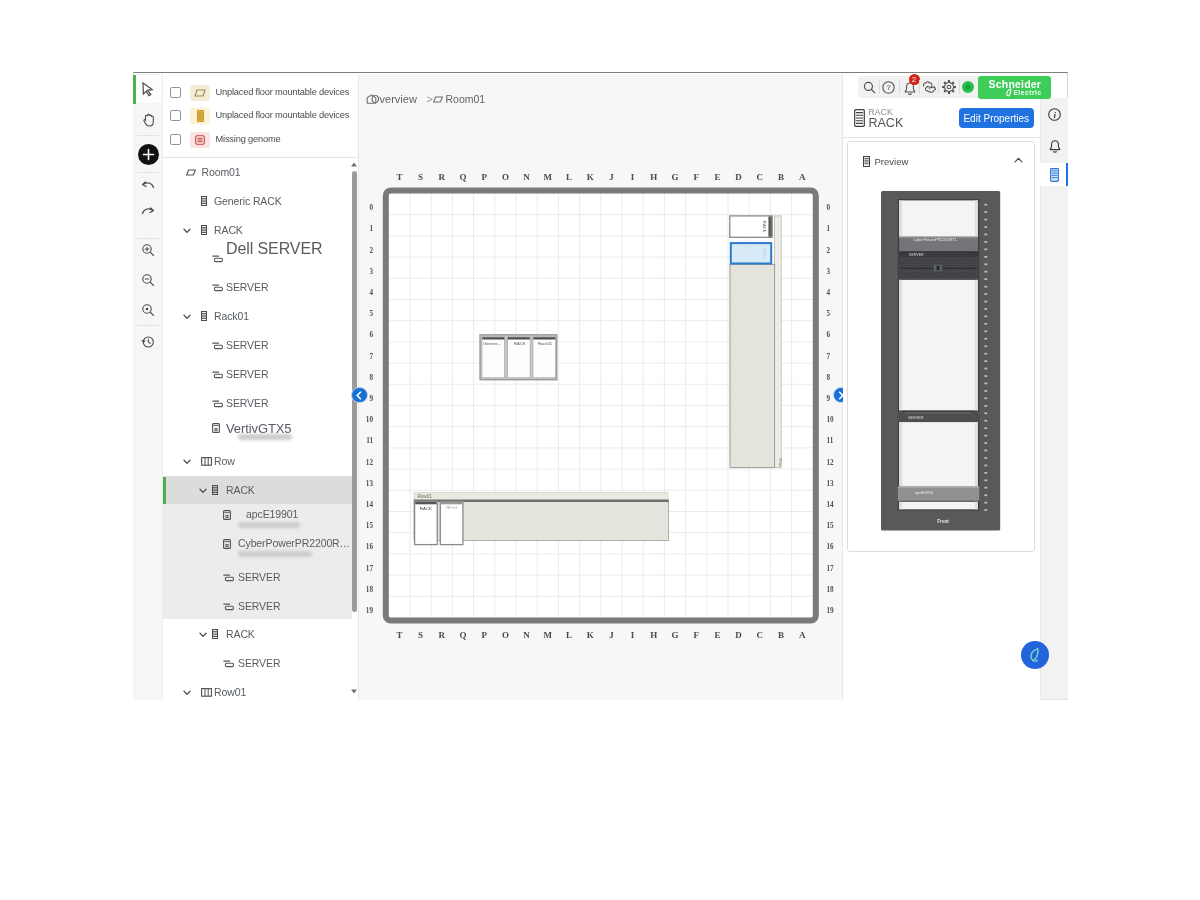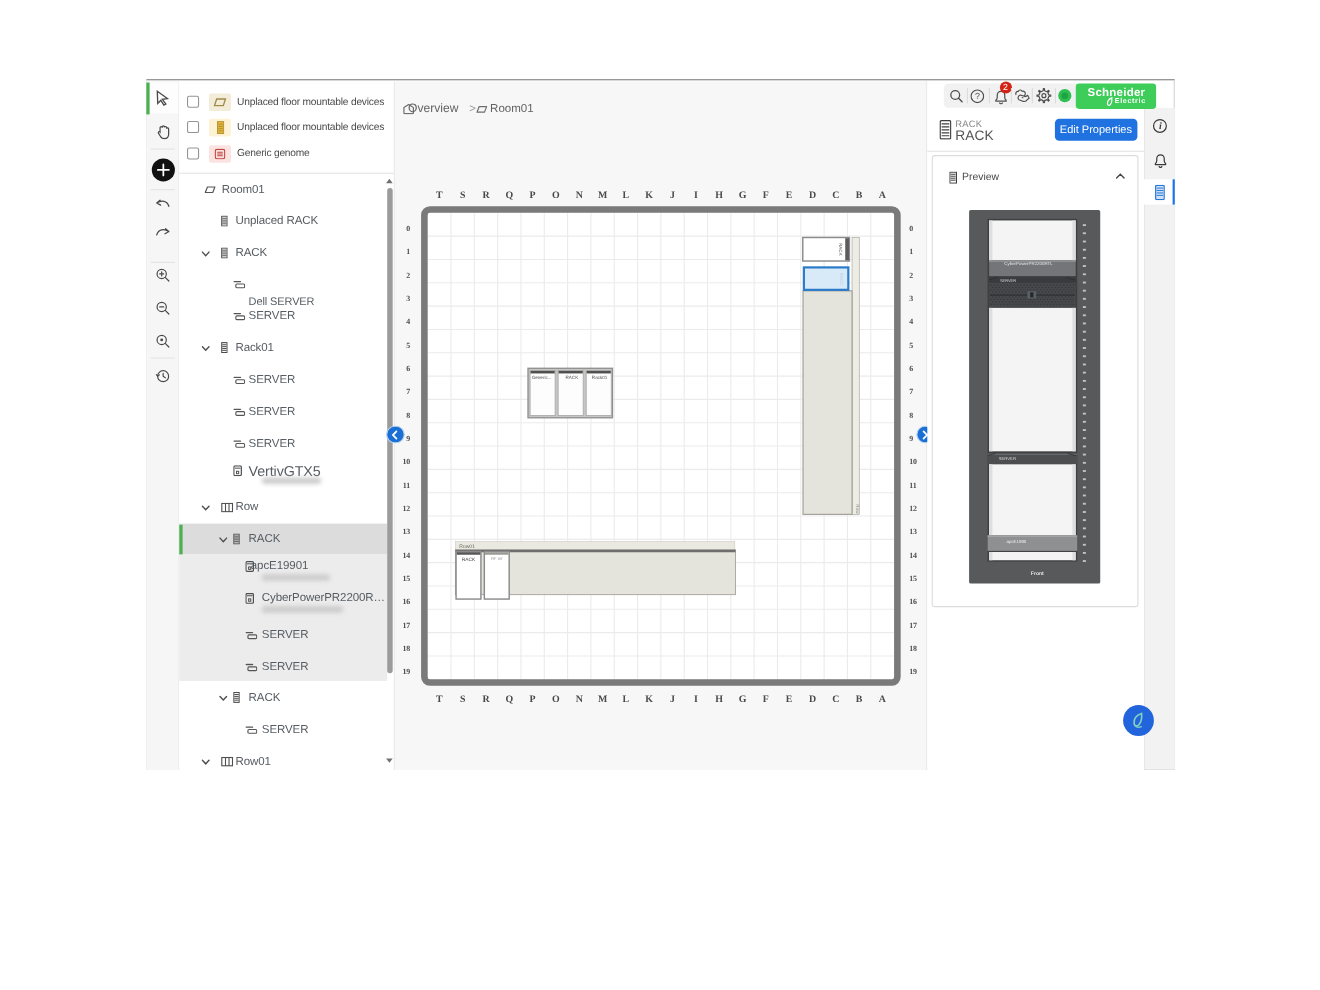--- a/index.html
+++ b/index.html
@@ -108,21 +108,21 @@
 <div class="abs" style="left:215.5px;top:110px;font-size:9.3px;letter-spacing:-0.2px;color:#4c4c4c;">Unplaced floor mountable devices</div>
 
 <div class="abs" style="left:169.5px;top:134px;width:11px;height:11px;border:1.3px solid #949494;border-radius:2px;background:#fff;box-sizing:border-box;"></div>
 <div class="abs" style="left:190px;top:131.5px;width:20px;height:16px;background:#fbe3e2;border-radius:2px;"></div>
 <div class="abs" style="left:195px;top:134.5px;">
     <svg width="10" height="10" viewBox="0 0 10 10">
       <rect x="0.7" y="0.7" width="8.6" height="8.6" rx="1.5" fill="none" stroke="#c3443c" stroke-width="1.1"></rect>
       <path d="M2.5 3.4 h5 M2.5 5 h5 M2.5 6.6 h5" stroke="#c3443c" stroke-width="1"></path>
     </svg>
   </div>
-<div class="abs" style="left:215.5px;top:134px;font-size:9.3px;letter-spacing:-0.2px;color:#4c4c4c;">Generic genome</div>
+<div class="abs" style="left:215.5px;top:134px;font-size:9.3px;letter-spacing:-0.2px;color:#4c4c4c;">Missing genome</div>
 
 <div class="abs" style="left:163px;top:157px;width:195px;height:1px;background:#e4e4e4;"></div>
 
 <div class="abs" style="left:163px;top:476px;width:188.5px;height:28px;background:#dcdcdc;"></div>
 
 <div class="abs" style="left:163px;top:504px;width:188.5px;height:114.5px;background:#ececec;"></div>
 
 <div class="abs" style="left:163px;top:476.5px;width:3px;height:27px;background:#4caf50;"></div>
 
 <div>
@@ -134,21 +134,21 @@
     <div class="abs" style="left:201.5px;top:165.5px;font-size:10.5px;letter-spacing:-0.1px;color:#565c62;white-space:nowrap;">Room01</div>
   </div>
 
 <div>
     <div class="abs" style="left:200.5px;top:196px;">
       <svg width="6" height="10" viewBox="0 0 6 10">
         <rect x="0.5" y="0.5" width="5" height="9" fill="none" stroke="#4a4a4a" stroke-width="1"></rect>
         <path d="M1 2.4 h4 M1 4.1 h4 M1 5.8 h4 M1 7.5 h4" stroke="#4a4a4a" stroke-width="0.9"></path>
       </svg>
     </div>
-    <div class="abs" style="left:214px;top:194.5px;font-size:10.5px;letter-spacing:-0.1px;color:#565c62;white-space:nowrap;">Unplaced RACK</div>
+    <div class="abs" style="left:214px;top:194.5px;font-size:10.5px;letter-spacing:-0.1px;color:#565c62;white-space:nowrap;">Generic RACK</div>
   </div>
 
 <div>
     <div class="abs" style="left:183.0px;top:227.5px;">
       <svg width="8" height="6" viewBox="0 0 8 6">
         <path d="M1 1.2 L4 4.4 L7 1.2" fill="none" stroke="#4f4f4f" stroke-width="1.3" stroke-linecap="round"></path>
       </svg>
     </div>
     <div class="abs" style="left:200.5px;top:225px;">
       <svg width="6" height="10" viewBox="0 0 6 10">
@@ -159,21 +159,21 @@
     <div class="abs" style="left:214px;top:223.5px;font-size:10.5px;letter-spacing:-0.1px;color:#565c62;white-space:nowrap;">RACK</div>
   </div>
 
 <div>
     <div class="abs" style="left:211.5px;top:255.0px;">
       <svg width="11" height="8" viewBox="0 0 11 8">
         <path d="M0.8 1.1 h5.8" stroke="#555" stroke-width="1.2" stroke-linecap="round"></path>
         <rect x="2.4" y="3.2" width="8" height="3.4" rx="1" fill="none" stroke="#555" stroke-width="1.05"></rect>
       </svg>
     </div>
-    <div class="abs" style="left:226px;top:269px;font-size:10px;letter-spacing:-0.1px;color:#565c62;white-space:nowrap;">Dell SERVER</div>
+    <div class="abs" style="left:226px;top:240px;font-size:16px;letter-spacing:-0.1px;color:#565c62;white-space:nowrap;">Dell SERVER</div>
   </div>
 
 <div>
     <div class="abs" style="left:211.5px;top:283.5px;">
       <svg width="11" height="8" viewBox="0 0 11 8">
         <path d="M0.8 1.1 h5.8" stroke="#555" stroke-width="1.2" stroke-linecap="round"></path>
         <rect x="2.4" y="3.2" width="8" height="3.4" rx="1" fill="none" stroke="#555" stroke-width="1.05"></rect>
       </svg>
     </div>
     <div class="abs" style="left:226px;top:280.5px;font-size:10.5px;letter-spacing:-0.1px;color:#565c62;white-space:nowrap;">SERVER</div>
@@ -267,21 +267,21 @@
   </div>
 
 <div>
     <div class="abs" style="left:222.5px;top:510.0px;">
       <svg width="8" height="10" viewBox="0 0 8 10">
         <rect x="0.6" y="0.6" width="6.8" height="8.8" rx="1" fill="none" stroke="#4f4f4f" stroke-width="1.1"></rect>
         <path d="M1.4 2.6 h5.2" stroke="#4f4f4f" stroke-width="0.9"></path>
         <rect x="3" y="5.4" width="2" height="2.2" fill="none" stroke="#4f4f4f" stroke-width="0.9"></rect>
       </svg>
     </div>
-    <div class="abs" style="left:228px;top:508.0px;font-size:10.5px;letter-spacing:-0.1px;color:#565c62;white-space:nowrap;">apcE19901</div>
+    <div class="abs" style="left:246px;top:508.0px;font-size:10.5px;letter-spacing:-0.1px;color:#565c62;white-space:nowrap;">apcE19901</div>
     <div class="abs" style="left:238px;top:521.5px;width:62px;height:6px;background:#cccccc;border-radius:3px;filter:blur(1.8px);"></div>
   </div>
 
 <div>
     <div class="abs" style="left:222.5px;top:539.0px;">
       <svg width="8" height="10" viewBox="0 0 8 10">
         <rect x="0.6" y="0.6" width="6.8" height="8.8" rx="1" fill="none" stroke="#4f4f4f" stroke-width="1.1"></rect>
         <path d="M1.4 2.6 h5.2" stroke="#4f4f4f" stroke-width="0.9"></path>
         <rect x="3" y="5.4" width="2" height="2.2" fill="none" stroke="#4f4f4f" stroke-width="0.9"></rect>
       </svg>

